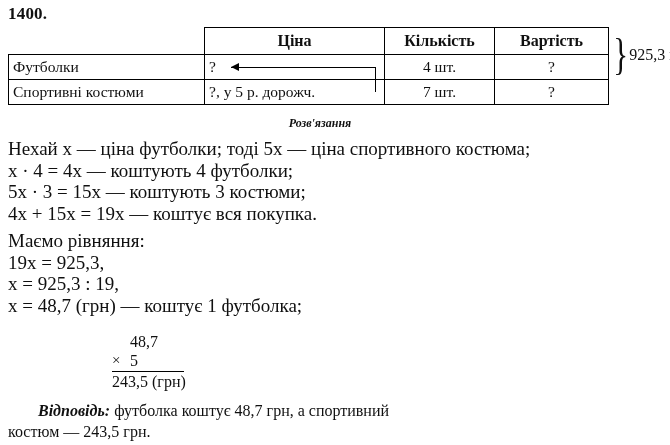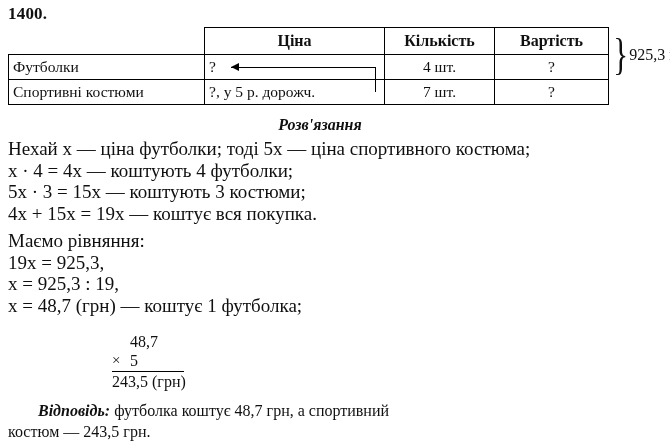--- a/index.html
+++ b/index.html
@@ -114,21 +114,21 @@
     font-size: 16px;
     white-space: nowrap;
   }
   
   .solution-title {
     position: absolute;
     top: 116px;
     left: 0;
     width: 640px;
     text-align: center;
-    font-size: 16px;
+    font-size: 12px;
     font-style: italic;
     font-weight: bold;
   }
   .body-text {
     position: absolute;
     left: 8px;
     top: 138px;
     width: 650px;
     font-size: 19px;
     line-height: 21.5px;

